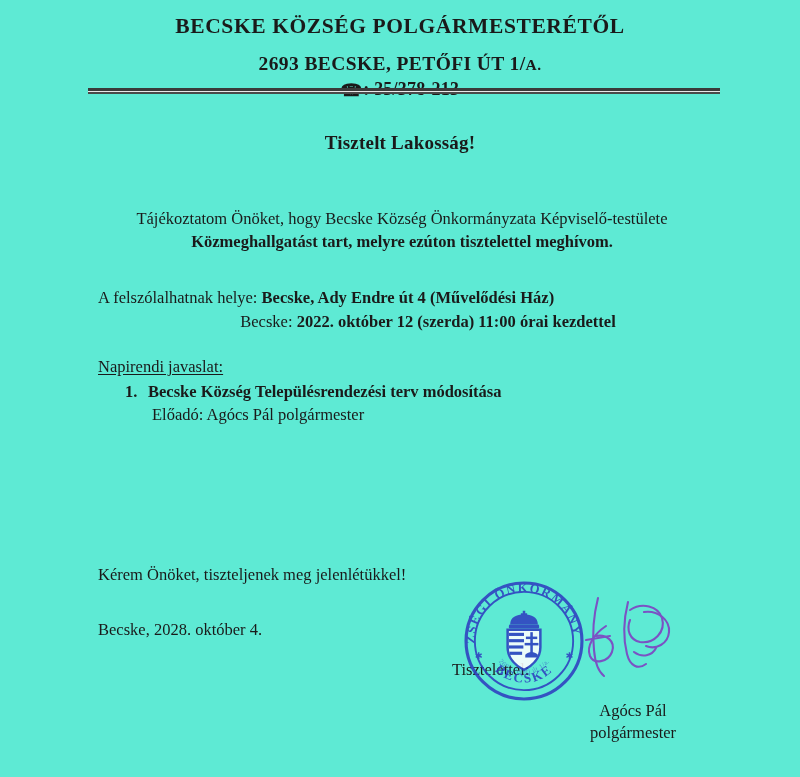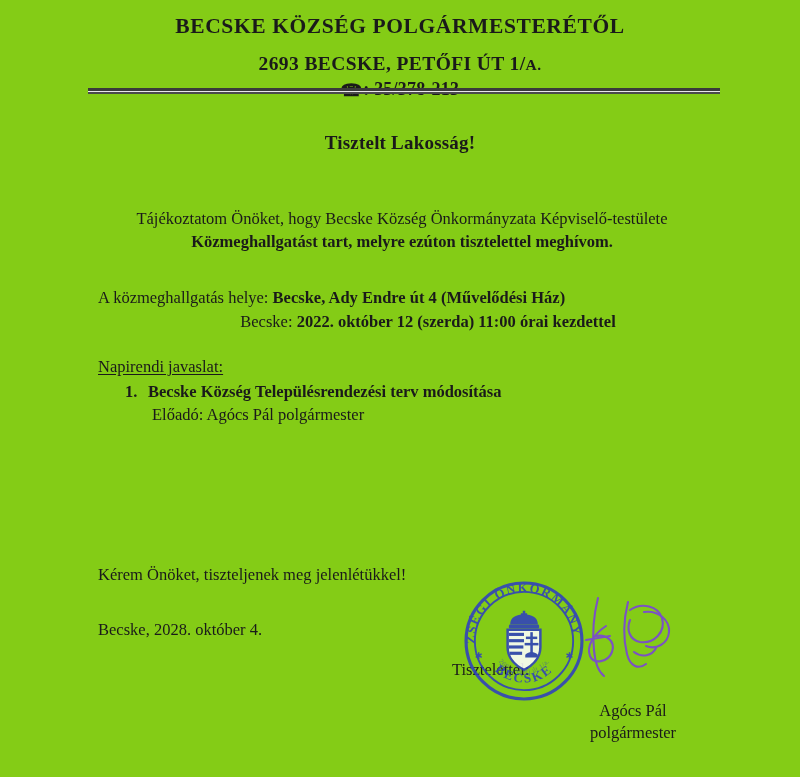--- a/index.html
+++ b/index.html
@@ -14,21 +14,21 @@
     position: relative;
     overflow: hidden;
     font-family: "Liberation Serif", "DejaVu Serif", serif;
     color: #1a1a1a;
     -webkit-font-smoothing: antialiased;
   }
 
   .page {
     position: absolute;
     inset: 0;
-    background: #84cc16;
+    background: #5eead4;
   }
 
   
   .letterhead {
     position: absolute;
     left: 0;
     right: 0;
     top: 14px;
     text-align: center;
   }
@@ -261,21 +261,21 @@
 
   <div class="salutation">Tisztelt Lakosság!</div>
 
   <div class="intro">
     <div>Tájékoztatom Önöket, hogy Becske Község Önkormányzata Képviselő-testülete</div>
     <div class="bold">Közmeghallgatást tart, melyre ezúton tisztelettel meghívom.</div>
   </div>
 
   <div class="meeting-info">
     <div class="mi-place">
-      <span>A közmeghallgatás helye: </span><span class="bold">Becske, Ady Endre út 4 (Művelődési Ház)</span>
+      <span>A felszólalhatnak helye: </span><span class="bold">Becske, Ady Endre út 4 (Művelődési Ház)</span>
     </div>
     <div class="mi-time">
       <span>Becske: </span><span class="bold">2022. október 12 (szerda) 11:00 órai kezdettel</span>
     </div>
   </div>
 
   <section class="agenda">
     <div class="agenda-heading">Napirendi javaslat:</div>
     <ol class="agenda-list">
       <li class="agenda-item">

